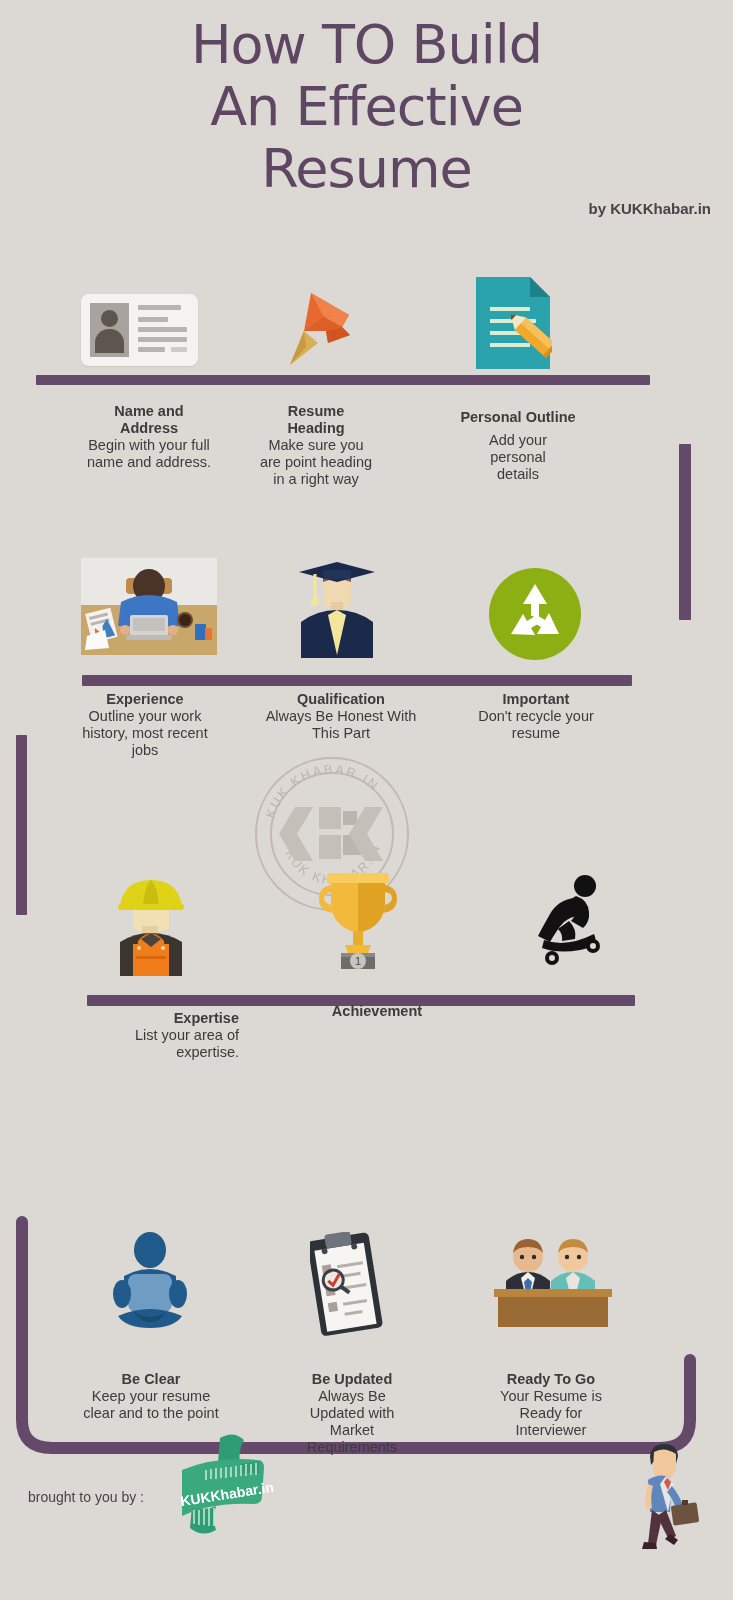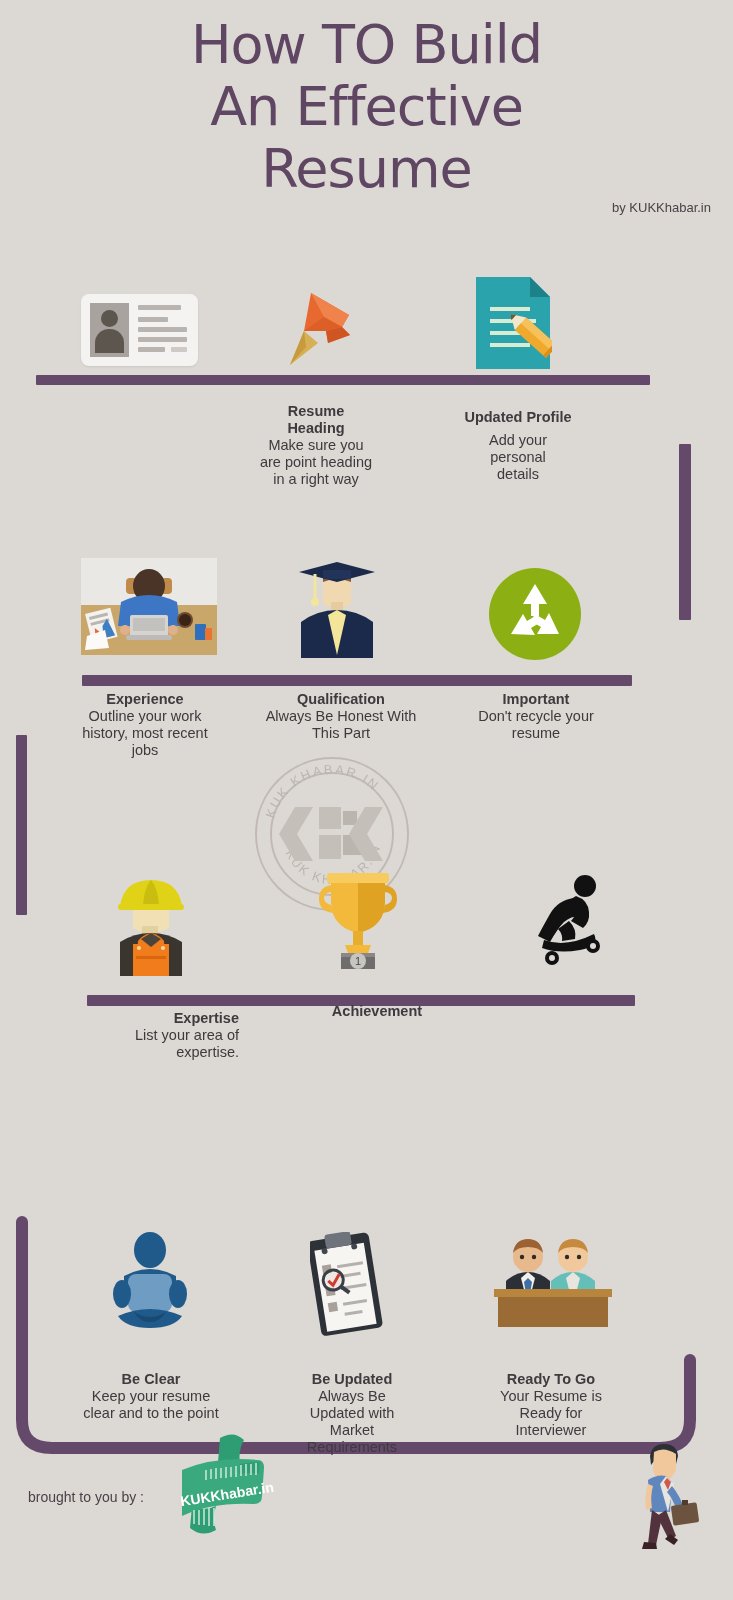--- a/index.html
+++ b/index.html
@@ -28,21 +28,22 @@
     font-size:54px;
     line-height:62px;
     font-weight:400;
     letter-spacing:-1px;
     font-family:"DejaVu Sans","Liberation Sans",sans-serif;
   }
   .byline{
     position:absolute;
     right:22px; top:200px;
     color:#4c4148;
-    font-size:13px;
+    font-size:15px;
+    font-weight:bold;
   }
 
   
   .hbar{position:absolute;background:#64496a;border-radius:1px;}
   .vbar{position:absolute;background:#64496a;border-radius:1px;}
 
   
   .cell{position:absolute;text-align:center;}
   .cell .head{
     color:#3e3a3e;
@@ -194,29 +195,34 @@
         <rect x="40" y="50" width="42" height="8" fill="#f6c05a"></rect>
         <polygon points="40,50 26,58 40,67" fill="#f2e7c8"></polygon>
         <polygon points="31,55 26,58 31,62" fill="#6a5c3c"></polygon>
         <rect x="78" y="50" width="4" height="17" fill="#d88f1c"></rect>
       </g>
     </svg>
   </div>
 
   <div class="hbar" style="left:36px;top:375px;width:614px;height:10px;"></div>
 
+  <div class="cell" style="left:78px;top:403px;width:142px;">
+    <div class="head">Name and</div>
+    <div class="head">Address</div>
+    <div class="desc">Begin with your full name and address.</div>
+  </div>
 
   <div class="cell" style="left:258px;top:403px;width:116px;">
     <div class="head">Resume</div>
     <div class="head">Heading</div>
     <div class="desc">Make sure you are point heading in a right way</div>
   </div>
 
   <div class="cell" style="left:443px;top:409px;width:150px;">
-    <div class="head">Updated Profile</div>
+    <div class="head">Personal Outline</div>
     <div class="desc" style="margin-top:6px;width:84px;margin-left:auto;margin-right:auto;">Add your personal details</div>
   </div>
 
   <div class="vbar" style="left:679px;top:444px;width:12px;height:176px;"></div>
 
   <div class="icon" style="left:81px;top:558px;">
     <svg class="desk" viewBox="0 0 136 97">
       <rect x="0" y="0" width="136" height="97" fill="#eae8e5"></rect>
       <rect x="0" y="47" width="136" height="50" fill="#c9a76b"></rect>
       <rect x="45" y="20" width="46" height="16" rx="4" fill="#c08a4a"></rect>

